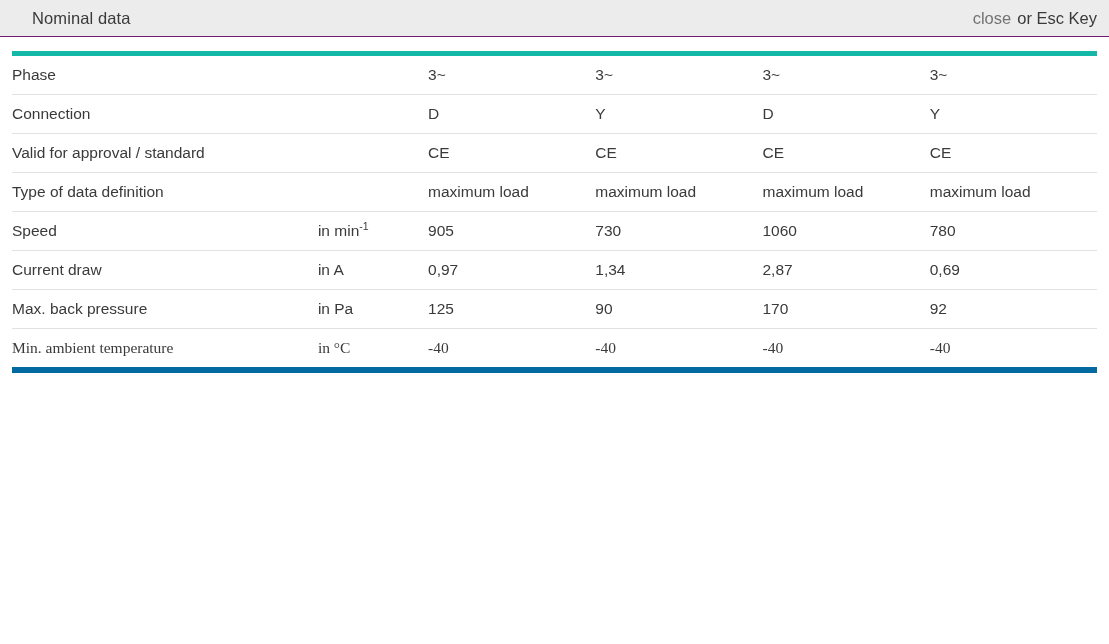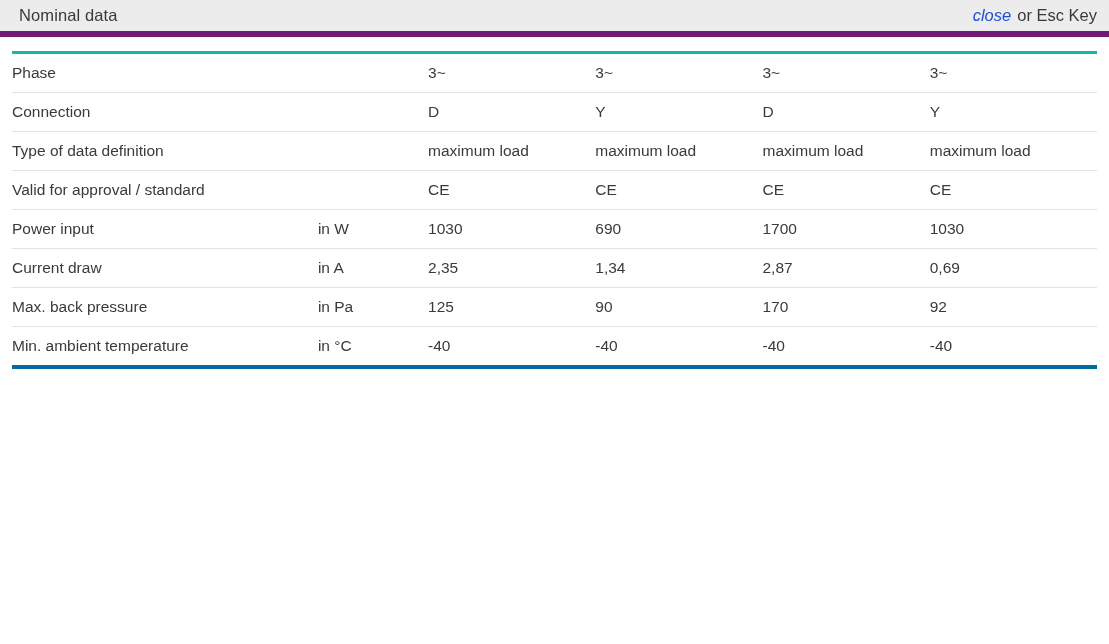--- a/index.html
+++ b/index.html
@@ -13,43 +13,42 @@
     font-family: "Liberation Sans", sans-serif;
     color: #333333;
     overflow: hidden;
   }
 
   
   .header {
     position: relative;
     height: 37px;
     background: #ececec;
-    border-bottom: 6px solid #701a75;
+    border-bottom: 1px solid #701a75;
     display: flex;
     align-items: center;
     justify-content: space-between;
-    padding: 0 12px 0 19px;
+    padding: 0 12px 0 32px;
     box-sizing: border-box;
   }
   .header-title {
     font-size: 16.5px;
     color: #3a3a3a;
     letter-spacing: 0.1px;
   }
   .header-right {
     font-size: 16.5px;
     color: #3a3a3a;
     display: flex;
     align-items: baseline;
     gap: 6px;
   }
   .close-link {
-    color: #1d4ed8;
+    color: #737373;
     cursor: pointer;
-    font-style: italic;
   }
 
   
   .table-wrap {
     padding: 14px 0 0 0;
   }
   table.data {
     border-collapse: collapse;
     width: 1085px;
     margin-left: 12px;
@@ -57,25 +56,26 @@
   }
   table.data td {
     border-top: 1px solid #e2e2e2;
     font-size: 15.5px;
     color: #3a3a3a;
     padding: 10px 0 10px 0;
     vertical-align: middle;
     white-space: nowrap;
   }
   table.data tr:first-child td {
-    border-top: 3px solid #14b8a6;
+    border-top: 5px solid #14b8a6;
     margin-left: 20px;
   }
   table.data tr:last-child td {
-    border-bottom: 4px solid #0369a1;
+    border-bottom: 6px solid #0369a1;
+    font-family: Liberation Serif, serif;
   }
   
   col.c-label  { width: 300px; }
   col.c-unit   { width: 108px; }
   col.c-val    { width: 164px; }
 
   td.label {
     padding-left: 26px;
   }
   td.unit {
@@ -122,47 +122,47 @@
         </tr>
         <tr>
           <td class="label">Connection</td>
           <td class="unit"></td>
           <td class="val">D</td>
           <td class="val">Y</td>
           <td class="val">D</td>
           <td class="val">Y</td>
         </tr>
         <tr>
+          <td class="label">Valid for approval / standard</td>
+          <td class="unit"></td>
+          <td class="val">CE</td>
+          <td class="val">CE</td>
+          <td class="val">CE</td>
+          <td class="val">CE</td>
+        </tr>
+        <tr>
           <td class="label">Type of data definition</td>
           <td class="unit"></td>
           <td class="val">maximum load</td>
           <td class="val">maximum load</td>
           <td class="val">maximum load</td>
           <td class="val">maximum load</td>
         </tr>
         <tr>
-          <td class="label">Valid for approval / standard</td>
-          <td class="unit"></td>
-          <td class="val">CE</td>
-          <td class="val">CE</td>
-          <td class="val">CE</td>
-          <td class="val">CE</td>
-        </tr>
-        <tr>
-          <td class="label">Power input</td>
-          <td class="unit">in W</td>
-          <td class="val">1030</td>
-          <td class="val">690</td>
-          <td class="val">1700</td>
-          <td class="val">1030</td>
+          <td class="label">Speed</td>
+          <td class="unit"><span>in min</span><sup class="exp">-1</sup></td>
+          <td class="val">905</td>
+          <td class="val">730</td>
+          <td class="val">1060</td>
+          <td class="val">780</td>
         </tr>
         <tr>
           <td class="label">Current draw</td>
           <td class="unit">in A</td>
-          <td class="val">2,35</td>
+          <td class="val">0,97</td>
           <td class="val">1,34</td>
           <td class="val">2,87</td>
           <td class="val">0,69</td>
         </tr>
         <tr>
           <td class="label">Max. back pressure</td>
           <td class="unit">in Pa</td>
           <td class="val">125</td>
           <td class="val">90</td>
           <td class="val">170</td>

